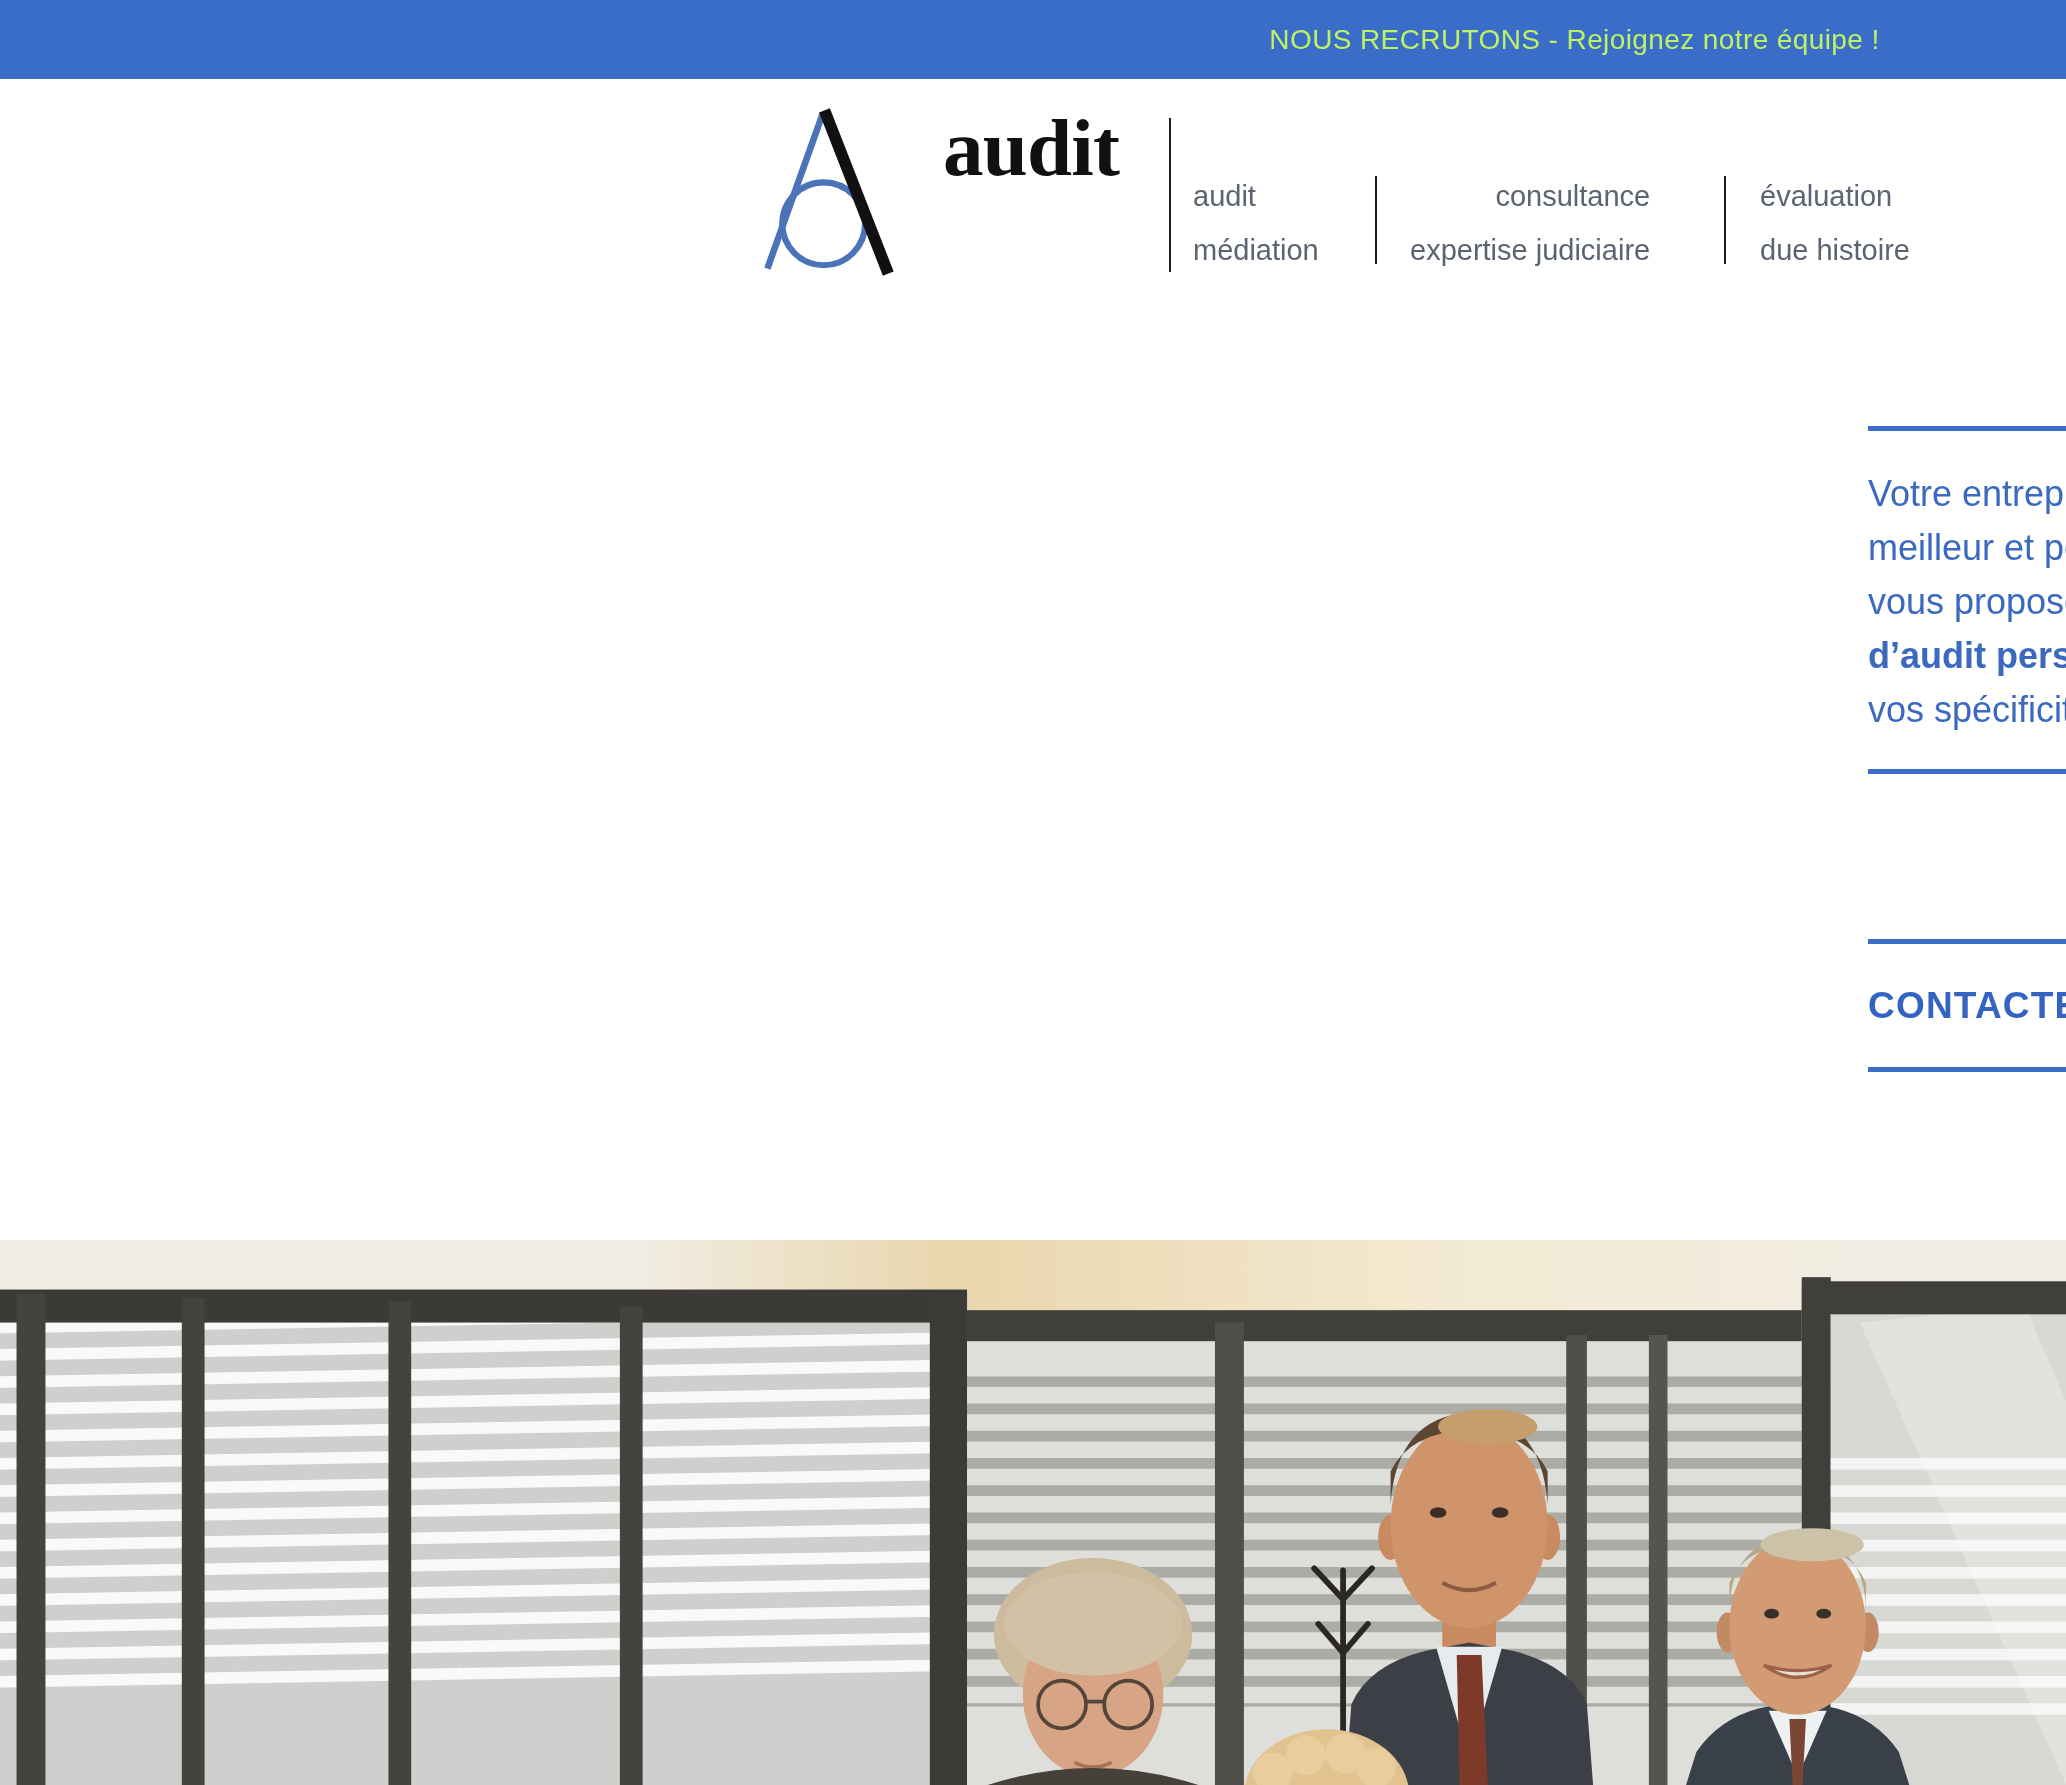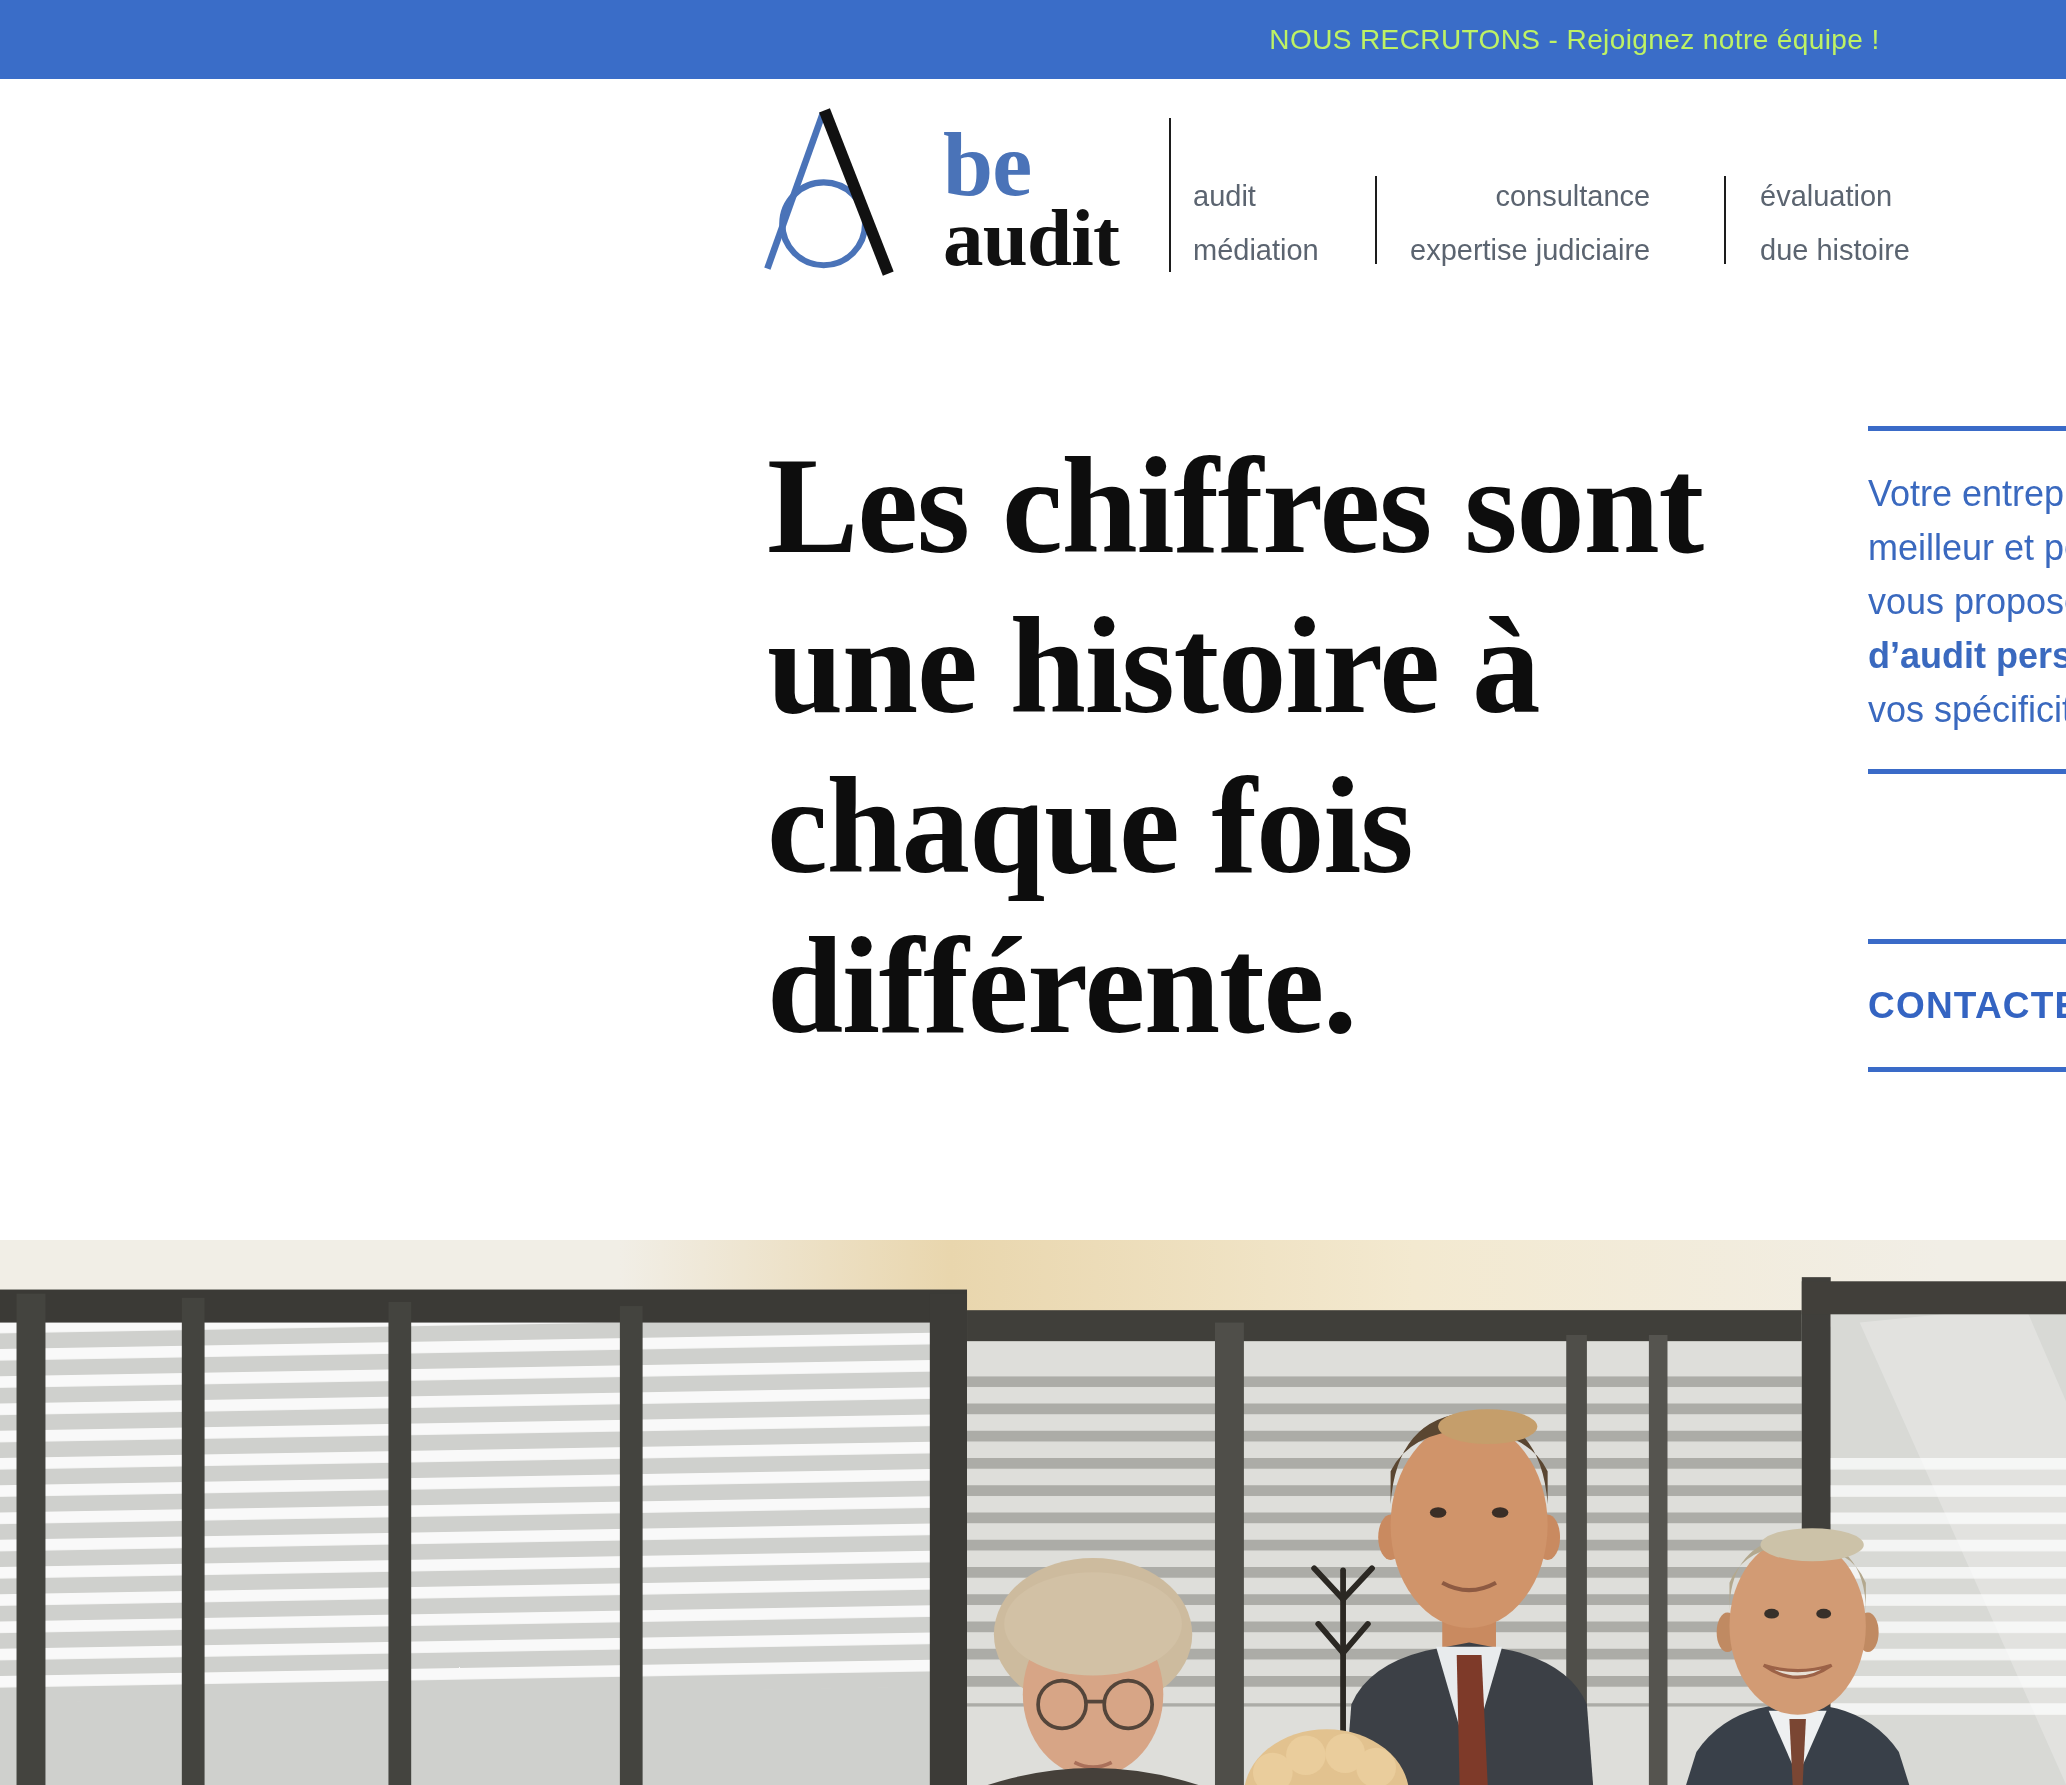--- a/index.html
+++ b/index.html
@@ -55,42 +55,37 @@
     <span>NOUS RECRUTONS - Rejoignez notre équipe !</span>
   </div>
 
   <div class="logo">
     <svg width="174" height="178" viewBox="0 0 420 430">
       <line x1="142" y1="25" x2="8" y2="400" stroke="#4a73b8" stroke-width="16"></line>
       <circle cx="144" cy="292" r="100" fill="none" stroke="#4a73b8" stroke-width="15"></circle>
       <line x1="146" y1="18" x2="300" y2="412" stroke="#111111" stroke-width="28"></line>
     </svg>
     <div class="logo-text">
-      <span class="logo-be">be</span>
       <span class="logo-audit">audit</span>
     </div>
   </div>
 
   <span class="logo-divider"></span>
 
   <nav>
     <a class="nav-group" style="left:1193px;">audit
 médiation</a>
     <span class="nav-divider" style="left:1375px;"></span>
     <a class="nav-group" style="left:1410px;text-align:right;">consultance
 expertise judiciaire</a>
     <span class="nav-divider" style="left:1724px;"></span>
     <a class="nav-group" style="left:1760px;">évaluation
 due histoire</a>
   </nav>
 
-  <h1 class="hero-heading">Les chiffres sont
-une histoire à
-chaque fois
-différente.</h1>
 
   <aside class="intro-box">
     <p><span>Votre entreprise mérite le meilleur et pour ce faire, nous vous proposons un </span><strong>service d’audit personnalisé</strong><span>, adapté à vos spécificités.</span></p>
   </aside>
 
   <div class="cta-box">
     <span>CONTACTEZ-NOUS</span>
   </div>
 
   <figure class="photo">

